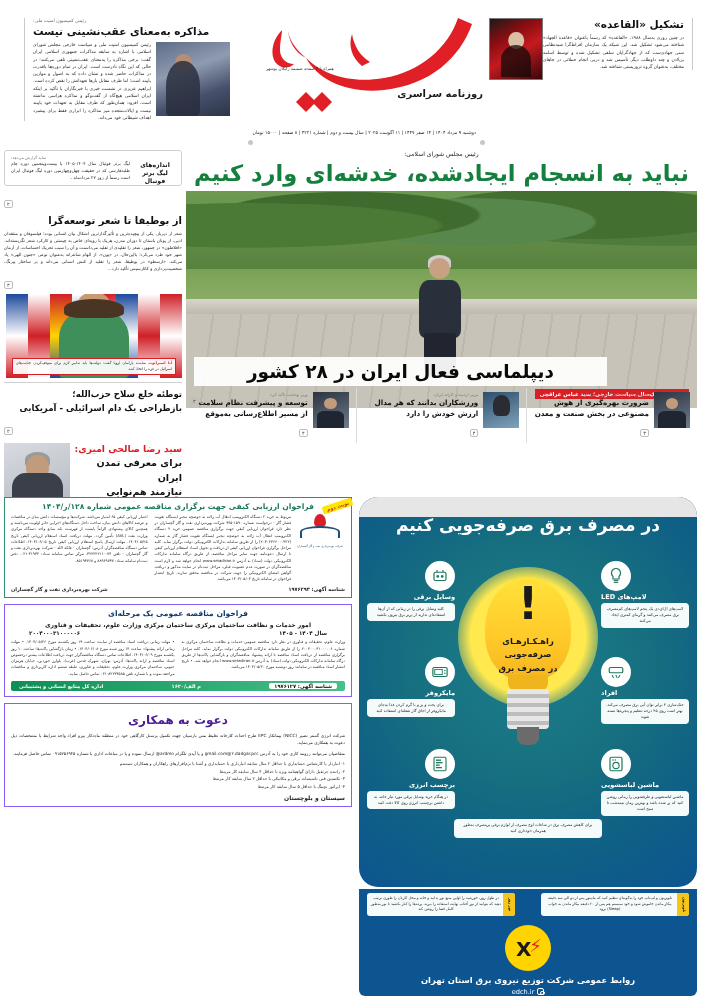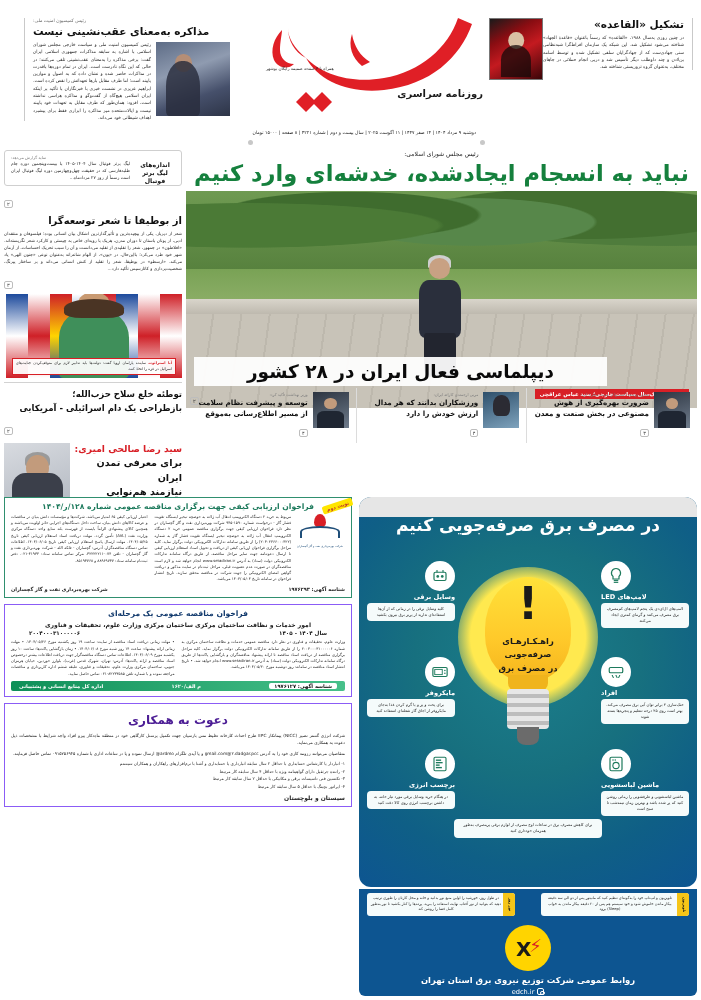--- a/index.html
+++ b/index.html
@@ -272,21 +272,21 @@
   }
   .ribbon .w { background:#fff; color:#0a0a0a; padding:0 5px; border-radius:2px; }
   .ad-list { font-size:4.2px; line-height:1.8; color:#232323; text-align:right; direction:rtl; }
   .ad-para { font-size:4.3px; line-height:1.75; color:#232323; text-align:justify; direction:rtl; margin-bottom:3px; }
   .ad-region { font-size:6px; font-weight:bold; color:#1a1a1a; text-align:right; margin-top:3px; }
 
   
   .info {
     position:absolute; right:4px; top:497px; width:338px; height:390px;
     background: radial-gradient(circle at 50% 42%, #1c7f8c 0%, #17707f 40%, #0f5f86 72%, #0d5591 100%);
-    border-radius:12px; overflow:hidden;
+    border-radius:19px; overflow:hidden;
   }
   .info-head {
     position:absolute; left:0; right:0; top:-4px; height:24px;
     background:#e6e6e6;
   }
   .info-title {
     position:absolute; left:0; right:0; top:18px; text-align:center;
     font-size:17px; font-weight:bold; color:#ffffff; letter-spacing:-.4px;
   }
   .bulb {

